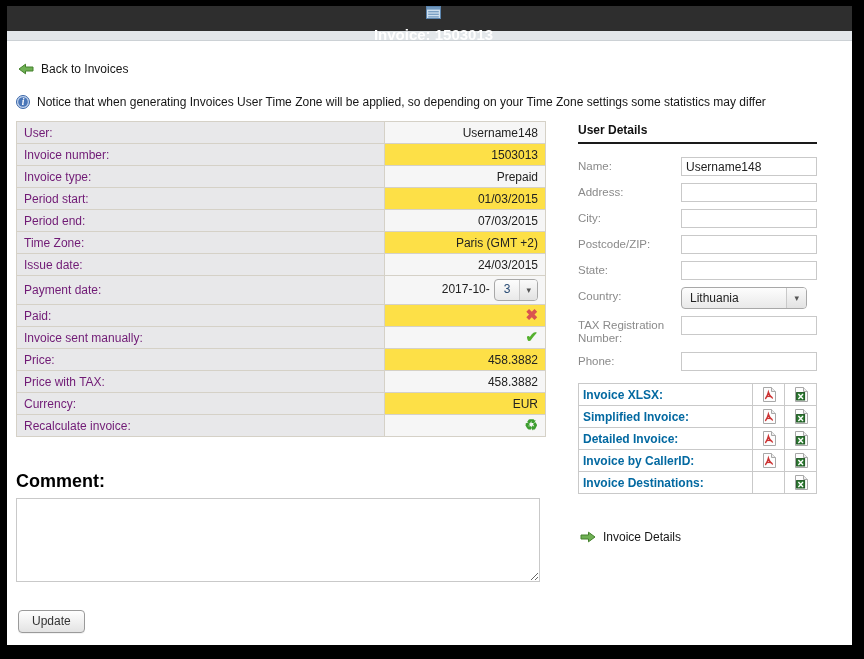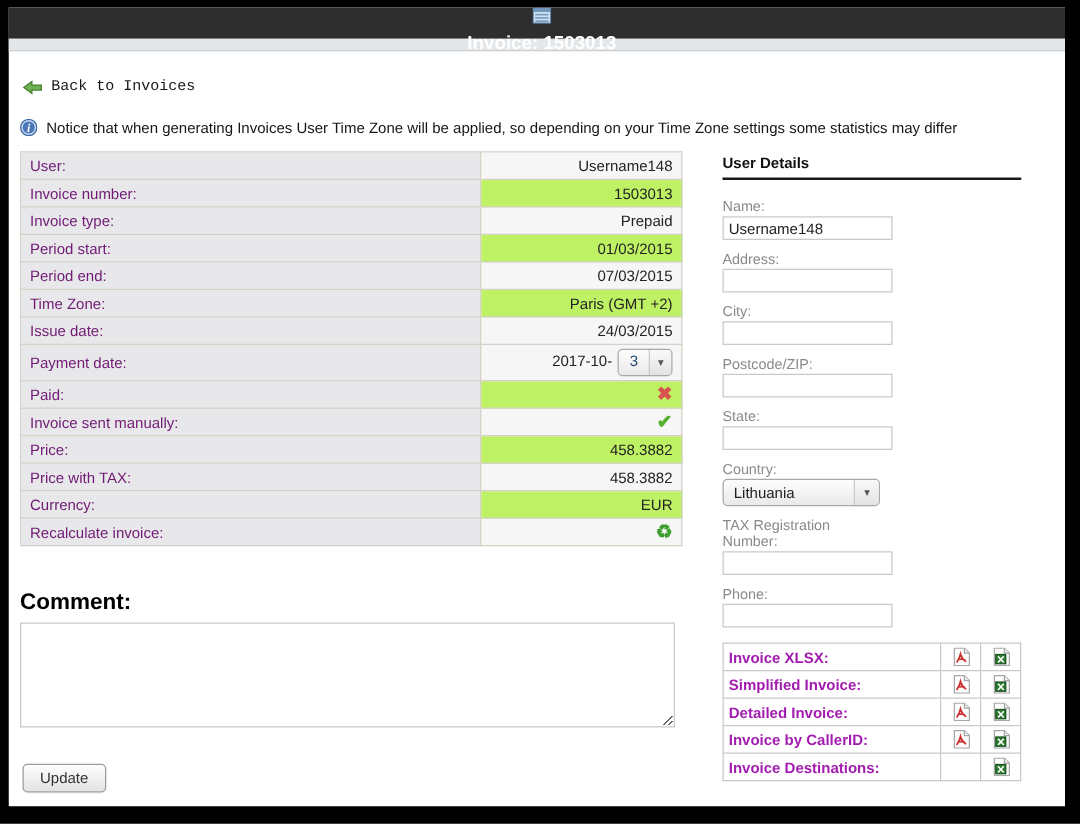--- a/index.html
+++ b/index.html
@@ -9,67 +9,67 @@
   }
   .page { position:absolute; left:7px; top:6px; width:845px; height:639px; background:#fff; }
 
   
   .titlebar { background:#2e2e2e; height:25px; display:flex; align-items:center; padding-left:8px; gap:7px;flex-direction:column; }
   .titlebar .title { color:#fff; font-size:15px; font-weight:bold; }
   .substrip { height:9px; background:#e3e7ea; border-bottom:1px solid #ccd1d5; }
 
   .content { padding:0 14px 0 9px; }
 
-  .linkrow { display:flex; align-items:flex-end; gap:7px; font-size:12px; color:#161616; cursor:pointer;font-family:Liberation Mono, monospace; }
+  .linkrow { display:flex; align-items:center; gap:7px; font-size:12px; color:#161616; cursor:pointer; }
   .backlink { margin:21px 0 0 2px; }
   .notice { margin-top:19px; display:flex; align-items:center; gap:7px; font-size:12px; color:#161616; }
 
   .main { display:flex; margin-top:12px; }
   .left-col { width:530px; }
   .right-col { width:239px; margin-left:32px; }
 
   
   table.inv { border-collapse:collapse; width:530px; font-size:12px; table-layout:fixed; }
   table.inv td { border:1px solid #d5d1c7; padding:3px 7px; height:15px; vertical-align:middle; }
   td.lbl { background:#e8e8ea; font-weight:normal; color:#701a75; width:353px; }
   td.val { text-align:right; color:#222; }
   tr.odd  td.val { background:#f6f6f6; }
-  tr.even td.val { background:#bef264; }
+  tr.even td.val { background:#fde047; }
 
   .checkbox { display:inline-block; width:13px; height:13px; border:1px solid #b0b0b0; border-radius:3px;
     background:linear-gradient(#ffffff,#f1f1f1); vertical-align:middle; }
 
   .day-select { display:inline-flex; align-items:stretch; margin-left:4px; border:1px solid #a8a8a8;
     border-radius:4px; background:linear-gradient(#fdfdfd,#e9e9e9); height:20px; overflow:hidden; vertical-align:middle; }
   .day-select .num { padding:2px 9px 0 9px; color:#274a73; font-size:12px; }
   .day-select .arrow { border-left:1px solid #c9c9c9; padding:0 6px; font-size:9px; color:#555;
     display:flex; align-items:center; background:linear-gradient(#fafafa,#e2e2e2); }
 
   .icon-cross   { color:#d9534f; font-size:15px; font-weight:bold; line-height:13px; }
   .icon-check   { color:#55b02e; font-size:15px; font-weight:bold; line-height:13px; }
   .icon-refresh { color:#3d9e2f; font-size:15px; font-weight:bold; line-height:13px; }
 
   
   .panel-title { font-size:12px; font-weight:bold; color:#111; padding-bottom:5px; border-bottom:2px solid #1a1a1a; margin-top:2px; }
   .uform { margin-top:13px; }
-  .frow { display:flex; align-items:flex-start; margin-bottom:7px;flex-direction:column; }
+  .frow { display:flex; align-items:flex-start; margin-bottom:7px; }
   .frow .flabel { width:103px; font-size:11.5px; color:#8a8a8a; padding-top:3px; line-height:13px; }
   .frow input { width:126px; height:15px; border:1px solid #c9c9c9; font-size:12px; padding:1px 4px;
     font-family:"Liberation Sans", sans-serif; color:#222; }
   .country-select { width:124px; height:20px; border:1px solid #a8a8a8; border-radius:4px;
     background:linear-gradient(#fdfdfd,#e9e9e9); display:flex; align-items:stretch; font-size:12px; color:#222;
     overflow:hidden; cursor:pointer; }
   .country-select .ctext { flex:1; padding:3px 0 0 8px; }
   .country-select .arrow { border-left:1px solid #c9c9c9; padding:0 7px; font-size:9px; color:#555;
     display:flex; align-items:center; background:linear-gradient(#fafafa,#e2e2e2); }
 
   
   table.files { border-collapse:collapse; font-size:12px; margin-top:12px; table-layout:fixed; }
   table.files td { border:1px solid #c9c9c9; height:17px; padding:2px 4px; background:#fff; vertical-align:middle; }
-  td.flbl { background:#ececec; font-weight:bold; color:#a21caf; width:167px; padding-left:7px; }
+  td.flbl { background:#ececec; font-weight:bold; color:#0369a1; width:167px; padding-left:7px; }
   td.ficon { width:23px; text-align:center; cursor:pointer; }
 
   .details-link { margin-top:36px; margin-left:2px; }
 
   .comment-label { font-size:18px; font-weight:bold; color:#000000; margin-top:34px; }
   .comment-box { margin-top:6px; width:518px; height:78px; border:1px solid #c9c9c9; resize:both;
     font-family:"Liberation Sans", sans-serif; font-size:12px; color:#333; }
 
   .update-btn { margin:24px 0 0 2px; border:1px solid #9a9a9a; border-radius:4px;
     background:linear-gradient(#fefefe,#e3e3e3); font-size:12px; color:#333; padding:3px 13px 4px 13px;

